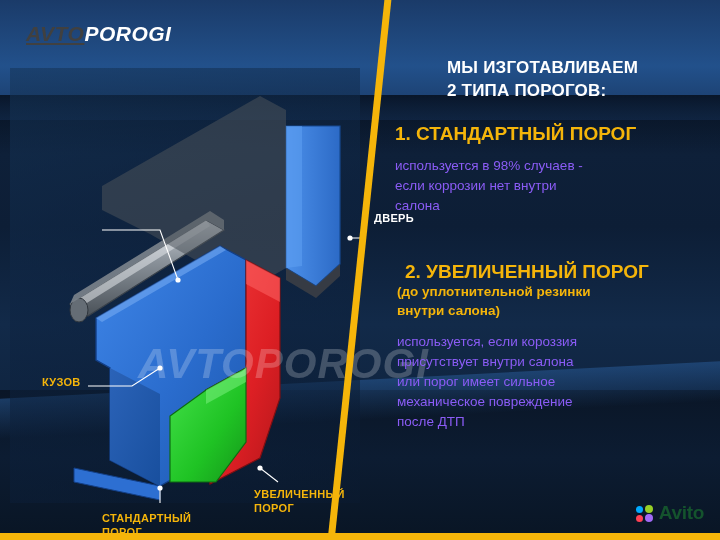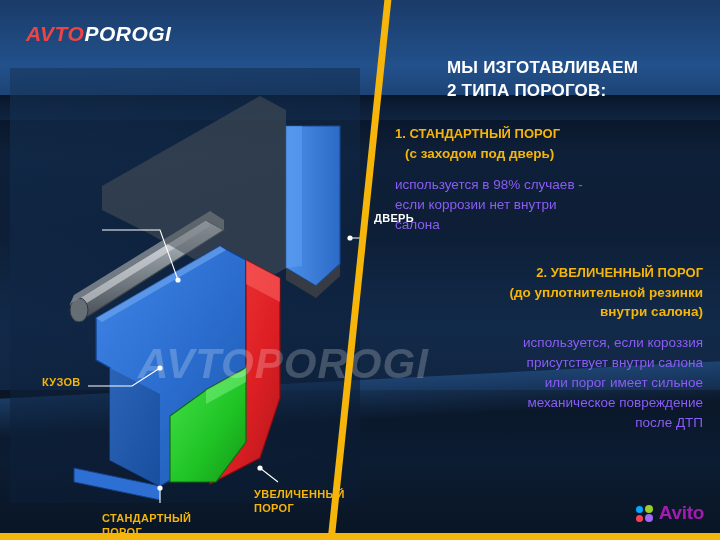--- a/index.html
+++ b/index.html
@@ -78,21 +78,21 @@
   .logo {
     position: absolute;
     left: 26px;
     top: 22px;
     font-size: 21px;
     font-weight: bold;
     font-style: italic;
     letter-spacing: 0.5px;
     color: #ffffff;
   }
-  .logo .accent { color: #ef4444; }
+  .logo .accent { color: #404040; text-decoration: underline; }
 
   
   .illus {
     position: absolute;
     left: 10px;
     top: 68px;
     width: 350px;
     height: 435px;
   }
   .illus-bg {
@@ -143,39 +143,39 @@
     font-weight: bold;
     line-height: 23px;
     color: #ffffff;
     letter-spacing: 0.2px;
     margin-left: 52px;
   }
   .sec {
     margin-top: 22px;
   }
   .sec-title {
-    font-size: 13px;
+    font-size: 19px;
     font-weight: bold;
     color: #f5b50a;
     line-height: 20px;
   }
   .sec-sub {
     font-size: 13.5px;
     font-weight: bold;
     color: #f5b50a;
     line-height: 19px;
     margin-left: 10px;
   }
   .sec-body {
     margin-top: 12px;
     font-size: 13.5px;
     line-height: 20px;
     color: #8b5cf6;
   }
-  .sec2 { margin-top: 28px; text-align: right; }
+  .sec2 { margin-top: 46px; }
   .sec2 .sec-title { margin-left: 10px; }
   .sec2 .sec-sub { margin-left: 2px; }
   .sec2 .sec-body { margin-left: 2px; }
 
   
   .avito {
     position: absolute;
     right: 16px;
     bottom: 16px;
     display: flex;
@@ -191,21 +191,21 @@
     border-radius: 50%;
     display: block;
   }
   .avito-dots i:nth-child(1){ left:0; top:1px; width:7px; height:7px; background:#00aaff; }
   .avito-dots i:nth-child(2){ left:9px; top:0; width:8px; height:8px; background:#97cf26; }
   .avito-dots i:nth-child(3){ left:0; top:10px; width:7px; height:7px; background:#ff4053; }
   .avito-dots i:nth-child(4){ left:9px; top:9px; width:8px; height:8px; background:#a169f7; }
   .avito-word {
     font-size: 19px;
     font-weight: bold;
-    color: #a21caf;
+    color: #14532d;
     letter-spacing: -0.3px;
   }
 </style>
 </head>
 <body>
 
 <div id="canvas">
 
   <div class="bg-photo"></div>
   <div class="bg-car-body"></div>
@@ -314,21 +314,20 @@
   <div class="divider"></div>
   <div class="divider-bottom"></div>
   <div class="divider-bottom2"></div>
 
   <div class="right">
     <div class="headline" style="white-space:pre-line;">МЫ ИЗГОТАВЛИВАЕМ
 2 ТИПА ПОРОГОВ:</div>
 
     <div class="sec sec1">
       <div class="sec-title">1. СТАНДАРТНЫЙ ПОРОГ</div>
-      <div class="sec-sub">(с заходом под дверь)</div>
       <div class="sec-body" style="white-space:pre-line;">используется в 98% случаев -
 если коррозии нет внутри
 салона</div>
     </div>
 
     <div class="sec sec2">
       <div class="sec-title">2. УВЕЛИЧЕННЫЙ ПОРОГ</div>
       <div class="sec-sub" style="white-space:pre-line;">(до уплотнительной резинки
 внутри салона)</div>
       <div class="sec-body" style="white-space:pre-line;">используется, если короззия

